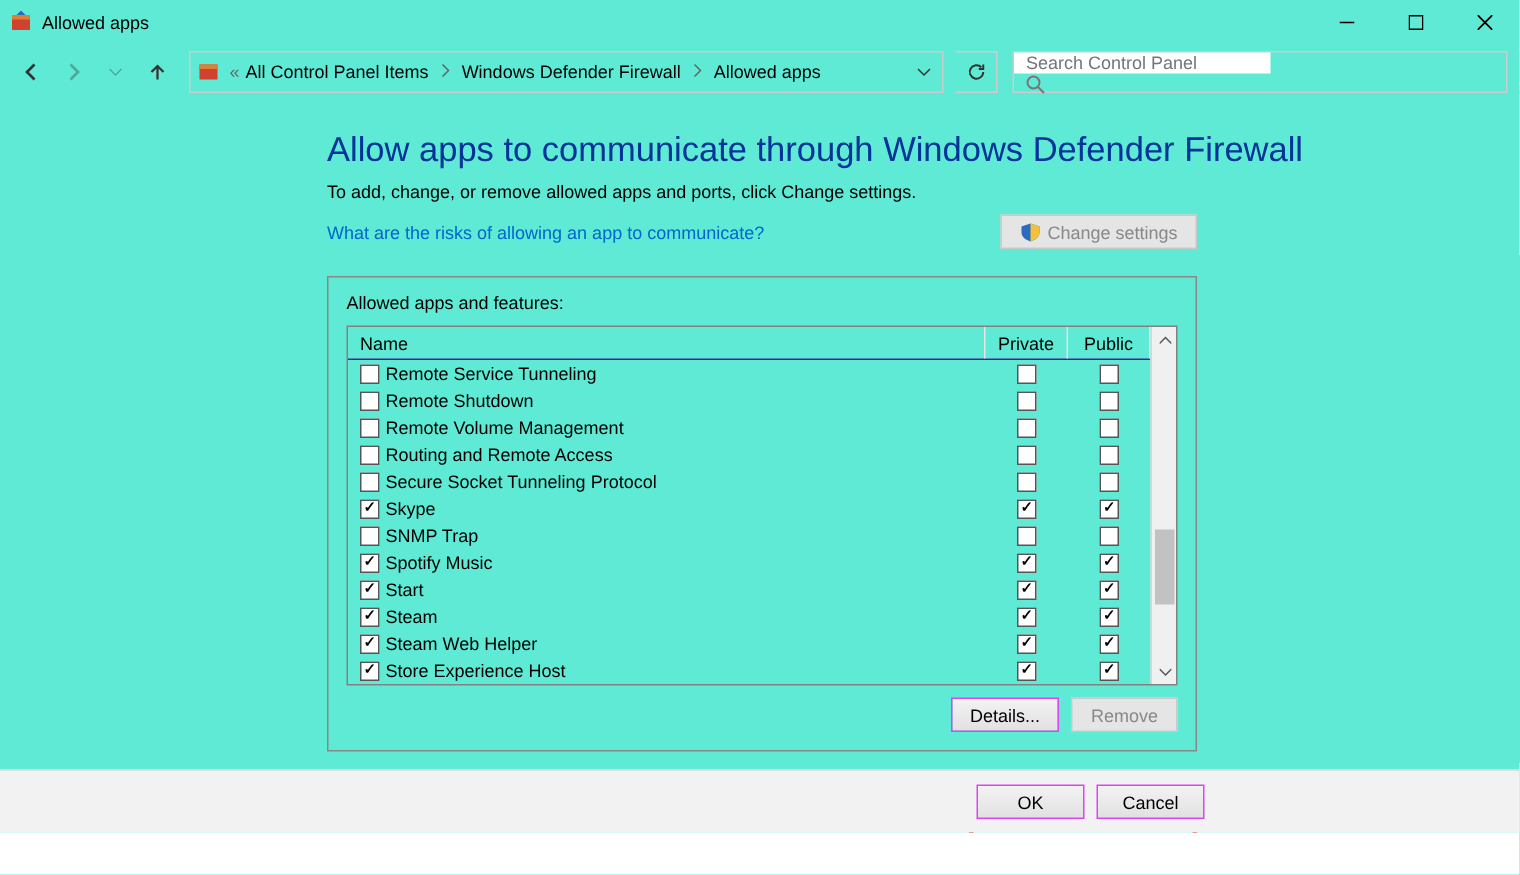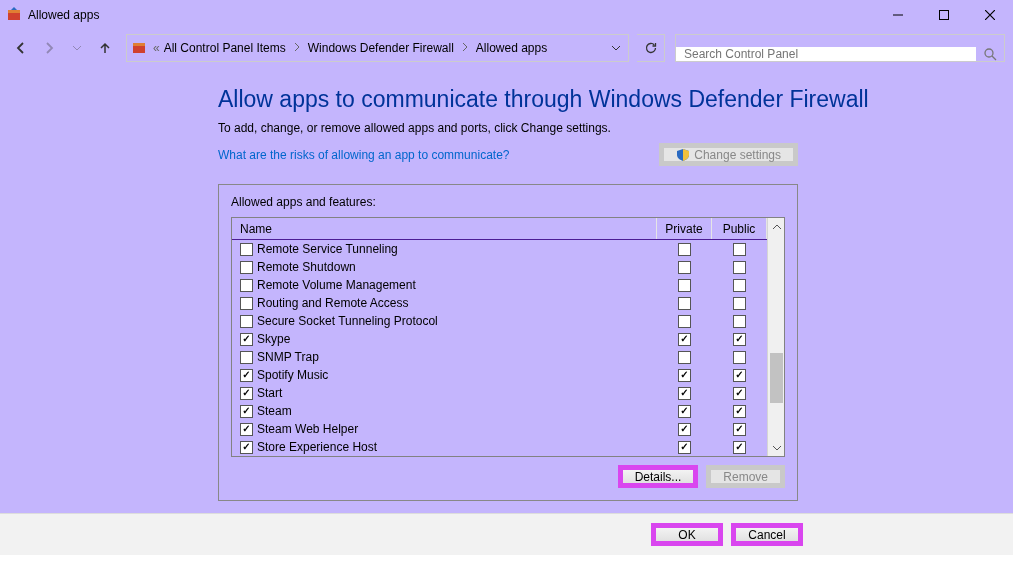--- a/index.html
+++ b/index.html
@@ -1,47 +1,47 @@
 <!DOCTYPE html>
 <html><head>
 <meta charset="utf-8">
 <style>
   * { box-sizing: border-box; }
   html, body { margin: 0; padding: 0; font-family: "Segoe UI", Tahoma, sans-serif; font-size: 12px; color: #000; background: #fff; }
-  .window { width: 1013px; height: 555px; position: relative; background: #c4b5fd; }
+  .window { width: 1013px; height: 555px; position: relative; background: #5eead4; }
 
   
   .titlebar { height: 30px; display: flex; align-items: center; padding-left: 6px; }
   .titlebar .app-icon { width: 16px; height: 16px; margin-right: 6px; }
   .titlebar .title-text { flex: 0 0 auto; }
   .titlebar .spacer { flex: 1; }
   .wc { width: 46px; height: 30px; display: flex; align-items: center; justify-content: center; }
   .wc svg { display: block; }
 
   
   .navrow { height: 36px; display: flex; align-items: center; gap: 2px; padding: 0 8px; }
   .nav-btn { width: 26px; height: 28px; display: flex; align-items: center; justify-content: center; }
   .nav-btn.disabled svg { opacity: 0.35; }
   .addressbar { flex: 1; height: 28px; border: 1px solid #ccc; display: flex; align-items: center; margin: 0 6px; }
   .addressbar .left-icon { width: 24px; display: flex; justify-content: center; }
   .crumb-sep { color: #777; padding: 0 4px; display: inline-flex; align-items: center; }
   .chev { width: 10px; height: 10px; }
   .addressbar .drop { width: 24px; display: flex; justify-content: center; }
   .refresh { width: 28px; height: 28px; border: 1px solid #ccc; border-left: none; display: flex; align-items: center; justify-content: center; margin-right: 8px; }
-  .searchbox { width: 330px; height: 28px; border: 1px solid #ccc; display: flex; align-items: flex-end; }
+  .searchbox { width: 330px; height: 28px; border: 1px solid #ccc; display: flex; align-items: flex-start; flex-direction: column; }
   .searchbox input { flex: 1; border: none; outline: none; padding: 0 8px; font-size: 12px; color: #555; }
   .searchbox .sicon { width: 28px; display: flex; justify-content: center; }
 
   
   .content { padding: 20px 0 0 218px; }
   .h1 { color: #003399; font-size: 23px; margin: 0 0 8px; font-weight: 400; }
   .sub { margin: 0 0 8px; color: #000; }
   .link-row { display: flex; align-items: center; }
   .link { color: #0066cc; cursor: pointer; }
-  .btn { height: 23px; padding: 0 12px; border: 5px solid #d946ef; background: linear-gradient(#f3f3f3,#e1e1e1); display: inline-flex; align-items: center; font-size: 12px; cursor: pointer; }
+  .btn { height: 23px; padding: 0 12px; border: 1px solid #d946ef; background: linear-gradient(#f3f3f3,#e1e1e1); display: inline-flex; align-items: center; font-size: 12px; cursor: pointer; }
   .btn.disabled { color: #888; background: #e5e5e5; border-color: #c9c9c9; cursor: default; }
   .change-settings { margin-left: auto; }
 
   .panel { width: 580px; border: 1px solid #888; margin-top: 18px; padding: 10px 12px 12px; position: relative; }
   .panel-title { margin-bottom: 8px; }
   .listbox { border: 1px solid #828282; height: 240px; display: flex; }
   .listbox .cols { flex: 1; overflow: hidden; }
   .listhead { display: flex; height: 22px; border-bottom: 1px solid #4c1d95; text-align: right; }
   .listhead .lh { display: flex; align-items: center; padding: 0 8px; border-right: 1px solid #e5e5e5; font-size: 12px; }
   .lh.name { flex: 1; }

